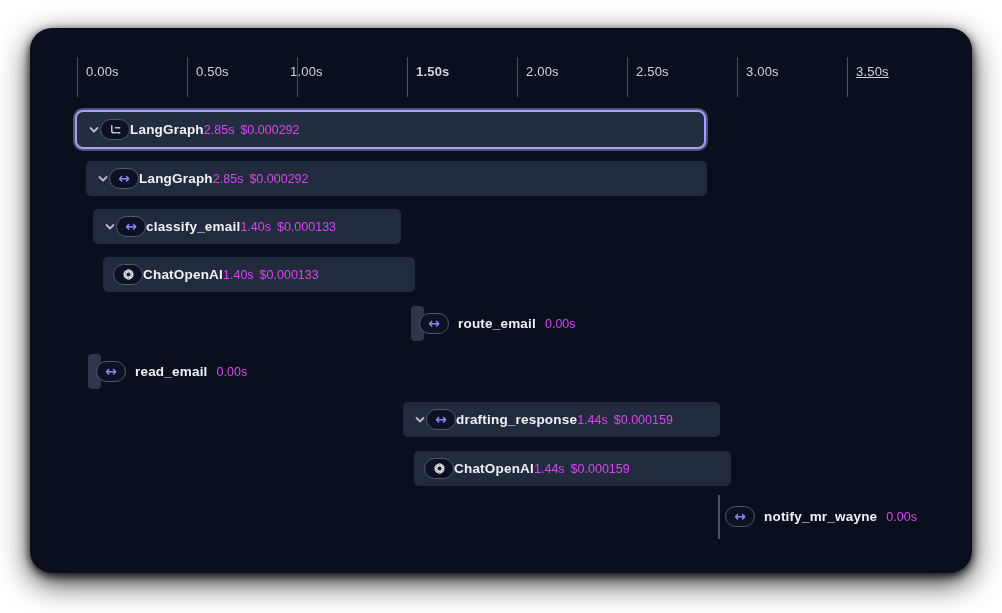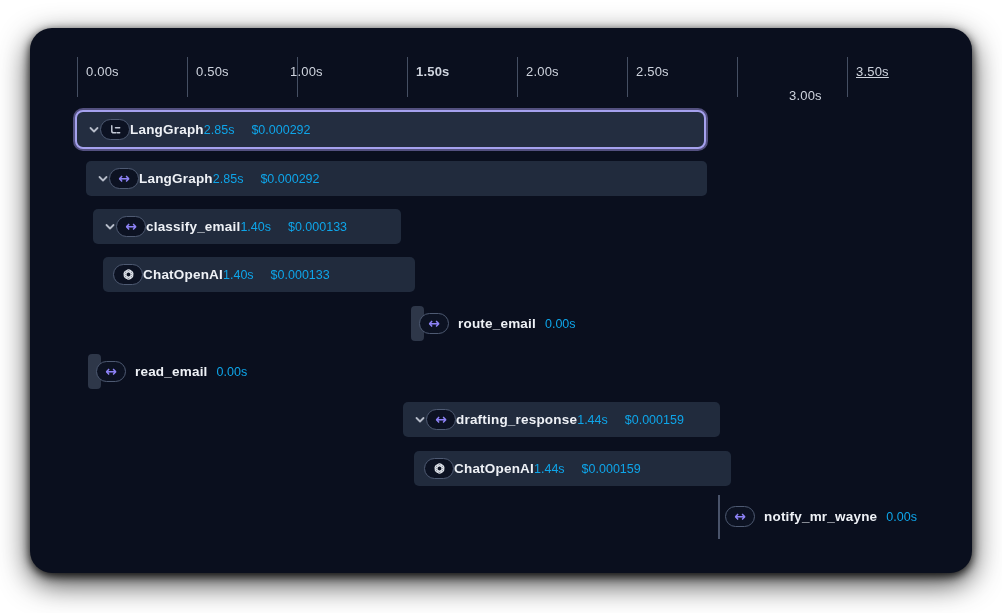--- a/index.html
+++ b/index.html
@@ -51,23 +51,23 @@
   .glyph.show{display:flex;}
   .glyph-arrow{
     color:#8d82f6;font-size:14px;font-weight:700;
     font-family:"DejaVu Sans",sans-serif;margin-top:-1px;
   }
   
   .span-name{
     color:#eef1f6;font-size:13.5px;font-weight:700;letter-spacing:.2px;white-space:nowrap;
   }
   .span-duration,.span-cost{
-    color:#0ea5e9;font-size:12.5px;white-space:nowrap;
-  }
-  .span-cost{margin-left:17px;}
+    color:#d946ef;font-size:12.5px;white-space:nowrap;
+  }
+  .span-cost{margin-left:6px;}
 </style>
 </head>
 <body>
 
 <div class="trace-card">
   <div class="ruler">
   <div>
     <div class="tick" style="left: 47px;"></div>
     <div class="tick-label" style="left: 56px;">0.00s</div>
   </div>
@@ -92,21 +92,21 @@
     <div class="tick-label" style="left: 496px;">2.00s</div>
   </div>
 
   <div>
     <div class="tick" style="left: 597px;"></div>
     <div class="tick-label" style="left: 606px;">2.50s</div>
   </div>
 
   <div>
     <div class="tick" style="left: 707px;"></div>
-    <div class="tick-label" style="left: 759px; margin-top: 24px;">3.00s</div>
+    <div class="tick-label" style="left: 716px;">3.00s</div>
   </div>
 
   <div>
     <div class="tick" style="left: 817px;"></div>
     <div class="tick-label" style="left: 826px; text-decoration: underline;">3.50s</div>
   </div>
 </div>
   <div>
   <div class="span-row selected" style="left: 45px; top: 82px; height: 39px;">
     <div class="bar" style="width: 631px;">

